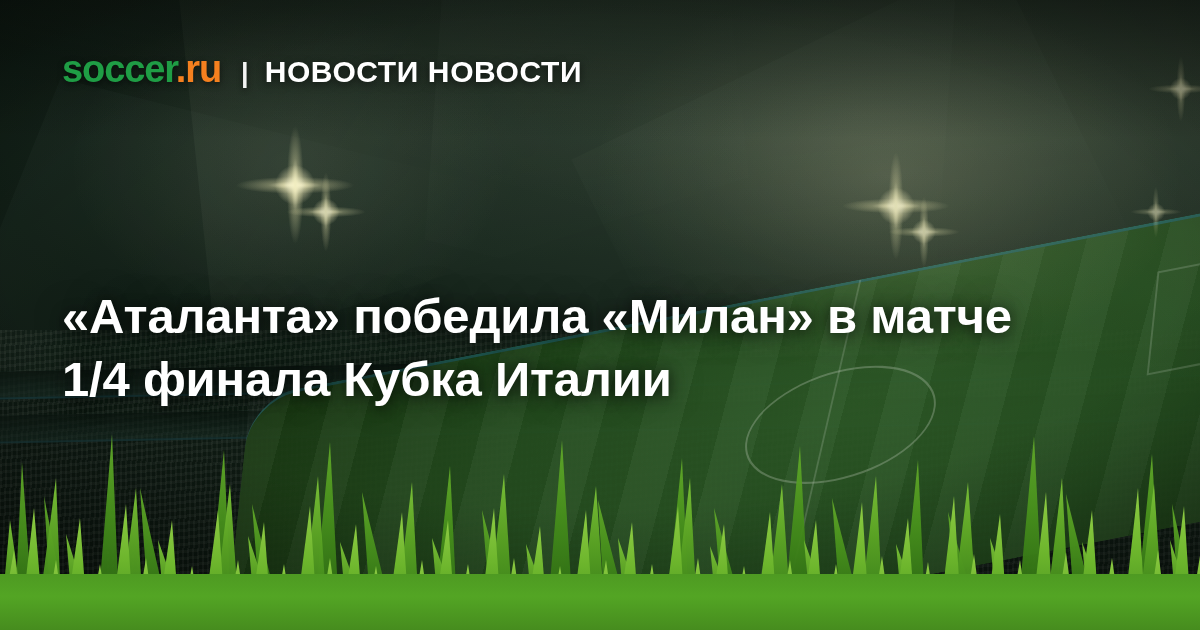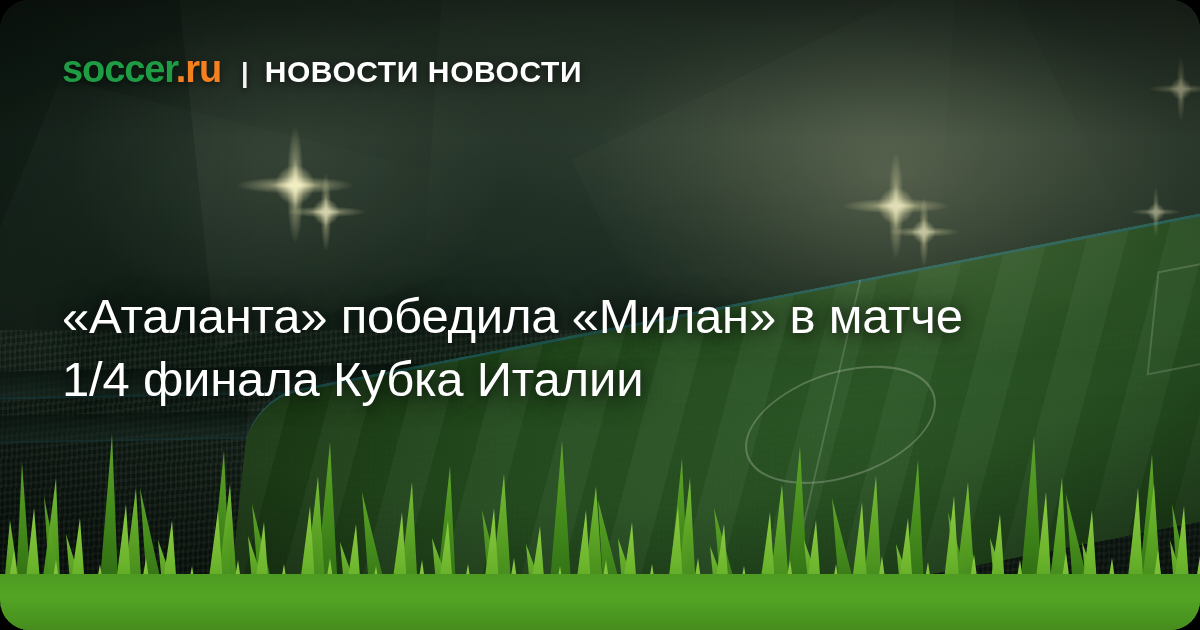--- a/index.html
+++ b/index.html
@@ -12,21 +12,20 @@
     font-family: "Liberation Sans", sans-serif;
   }
 
   
   #share-card {
     position: relative;
     width: 1200px;
     height: 630px;
     overflow: hidden;
     background: #0b1510;
-    border-radius: 30px;
   }
 
   
   .bg-layer {
     position: absolute;
     inset: 0;
     pointer-events: none;
   }
 
   
@@ -233,21 +232,21 @@
   }
 
   
   .headline {
     position: absolute;
     left: 62px;
     top: 252px;
     width: 960px;
     color: #ffffff;
     font-size: 49px;
-    font-weight: normal;
+    font-weight: bold;
     line-height: 1.28;
     letter-spacing: -0.2px;
     text-shadow: 0 2px 14px rgba(0,0,0,.70), 0 0 34px rgba(0,0,0,.45);
   }
 </style>
 </head>
 <body>
 
 <div id="share-card">
 

